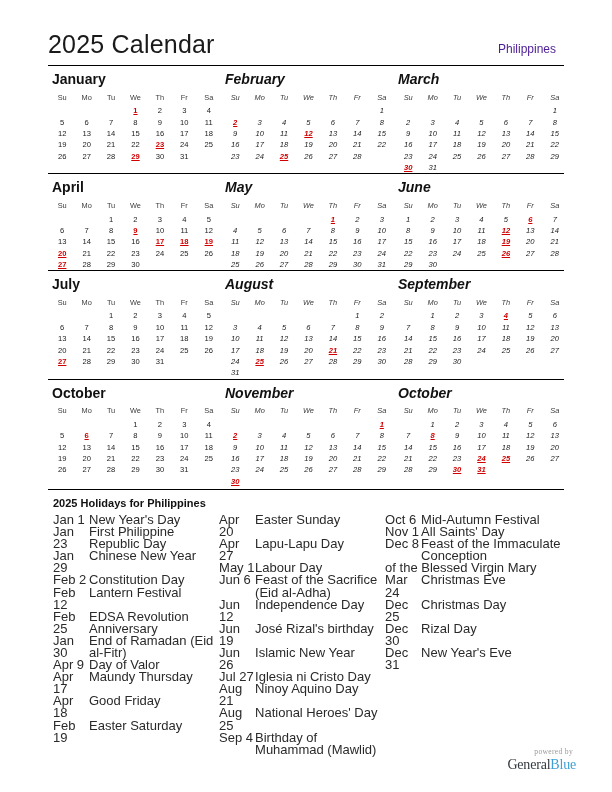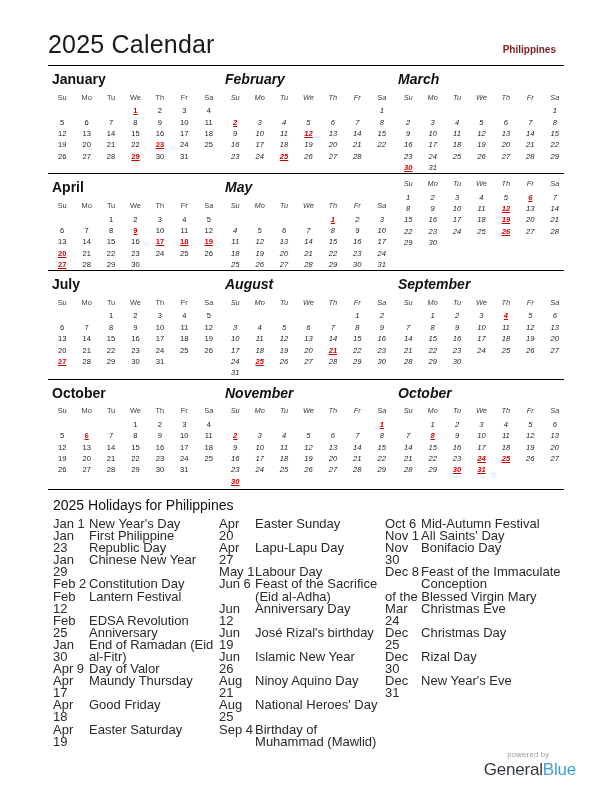--- a/index.html
+++ b/index.html
@@ -32,23 +32,23 @@
     padding-top: 30px;
     padding-bottom: 6px;
   }
   .cal-title {
     font-size: 25px;
     font-weight: 400;
     letter-spacing: 0.2px;
     color: #1a1a1a;
   }
   .cal-country {
-    font-size: 10px;
-    font-weight: 700;
-    color: #7f1d1d;
+    font-size: 12px;
+    font-weight: 400;
+    color: #4c1d95;
     padding-right: 8px;
   }
 
   
   .quarter {
     border-top: 1.1px solid #000;
     padding-top: 3px;
   }
   .quarter-row {
     display: flex;
@@ -94,22 +94,22 @@
   }
   table.month-grid td.empty { color: transparent; }
 
   
   .holidays {
     border-top: 1.1px solid #000;
     margin-top: 2px;
     padding-top: 7px;
   }
   .holidays-title {
-    font-size: 14px;
-    font-weight: 400;
+    font-size: 11px;
+    font-weight: 700;
     padding-left: 5px;
     padding-bottom: 5px;
     color: #111;
   }
   .holiday-cols {
     display: flex;
     padding-left: 5px;
   }
   .hol-col { width: 181px; }
   .hol-col:nth-child(3) { width: 195px; }
@@ -123,31 +123,32 @@
     width: 36px;
     flex: 0 0 36px;
   }
   .hol-name { flex: 1 1 auto; }
   .hol-row.continuation .hol-date { width: 0; flex: 0 0 0; }
 
   
   .footer {
     position: absolute;
     right: 36px;
-    bottom: 12px;
-    text-align: center;
+    bottom: 19px;
+    text-align: right;
+    font-family: Liberation Serif, serif;
   }
   .powered {
     font-size: 7.6px;
     color: #9a9a9a;
     letter-spacing: 0.3px;
     padding-right: 3px;
   }
   .brand {
-    font-size: 17px;
+    font-size: 14px;
     letter-spacing: -0.2px;
     margin-top: 1px;
   }
   .brand .g1 { color: #33393f; }
   .brand .g2 { color: #3f9fd6; }
 </style>
 </head>
 <body>
 
 <div class="page">
@@ -482,20 +483,21 @@
                   <td>27</td>
                   <td>28</td>
                   <td>29</td>
                   <td>30</td>
                   <td>31</td>
                 </tr>
               </tbody>
             </table>
           </div>
           <div class="month">
+            <div class="month-name">June</div>
             <table class="month-grid">
               <thead>
                 <tr>
                   <th>Su</th>
                   <th>Mo</th>
                   <th>Tu</th>
                   <th>We</th>
                   <th>Th</th>
                   <th>Fr</th>
                   <th>Sa</th>
@@ -996,21 +998,21 @@
           </div>
           <div class="hol-row">
             <div class="hol-date">Apr 17</div>
             <div class="hol-name">Maundy Thursday</div>
           </div>
           <div class="hol-row">
             <div class="hol-date">Apr 18</div>
             <div class="hol-name">Good Friday</div>
           </div>
           <div class="hol-row">
-            <div class="hol-date">Apr 19</div>
+            <div class="hol-date">Feb 19</div>
             <div class="hol-name">Easter Saturday</div>
           </div>
         </div>
         <div class="hol-col">
           <div class="hol-row">
             <div class="hol-date">Apr 20</div>
             <div class="hol-name">Easter Sunday</div>
           </div>
           <div class="hol-row">
             <div class="hol-date">Apr 27</div>
@@ -1019,55 +1021,55 @@
           <div class="hol-row">
             <div class="hol-date">May 1</div>
             <div class="hol-name">Labour Day</div>
           </div>
           <div class="hol-row">
             <div class="hol-date">Jun 6</div>
             <div class="hol-name">Feast of the Sacrifice (Eid al-Adha)</div>
           </div>
           <div class="hol-row">
             <div class="hol-date">Jun 12</div>
-            <div class="hol-name">Anniversary Day</div>
+            <div class="hol-name">Independence Day</div>
           </div>
           <div class="hol-row">
             <div class="hol-date">Jun 19</div>
             <div class="hol-name">José Rizal's birthday</div>
           </div>
           <div class="hol-row">
             <div class="hol-date">Jun 26</div>
             <div class="hol-name">Islamic New Year</div>
           </div>
           <div class="hol-row">
+            <div class="hol-date">Jul 27</div>
+            <div class="hol-name">Iglesia ni Cristo Day</div>
+          </div>
+          <div class="hol-row">
             <div class="hol-date">Aug 21</div>
             <div class="hol-name">Ninoy Aquino Day</div>
           </div>
           <div class="hol-row">
             <div class="hol-date">Aug 25</div>
             <div class="hol-name">National Heroes' Day</div>
           </div>
           <div class="hol-row">
             <div class="hol-date">Sep 4</div>
             <div class="hol-name">Birthday of Muhammad (Mawlid)</div>
           </div>
         </div>
         <div class="hol-col">
           <div class="hol-row">
             <div class="hol-date">Oct 6</div>
             <div class="hol-name">Mid-Autumn Festival</div>
           </div>
           <div class="hol-row">
             <div class="hol-date">Nov 1</div>
             <div class="hol-name">All Saints' Day</div>
-          </div>
-          <div class="hol-row">
-            <div class="hol-date">Nov 30</div>
-            <div class="hol-name">Bonifacio Day</div>
           </div>
           <div class="hol-row">
             <div class="hol-date">Dec 8</div>
             <div class="hol-name">Feast of the Immaculate Conception</div>
           </div>
           <div class="hol-row continuation">
             <div class="hol-date"></div>
             <div class="hol-name">of the Blessed Virgin Mary</div>
           </div>
           <div class="hol-row">

